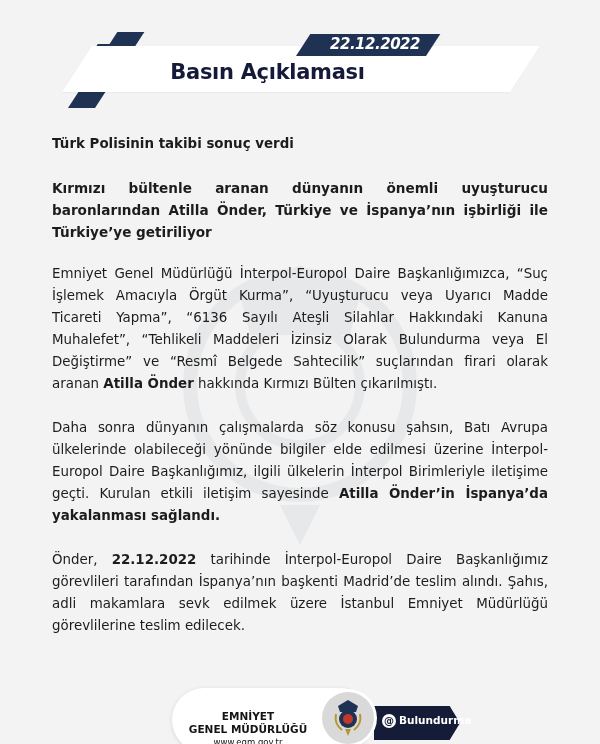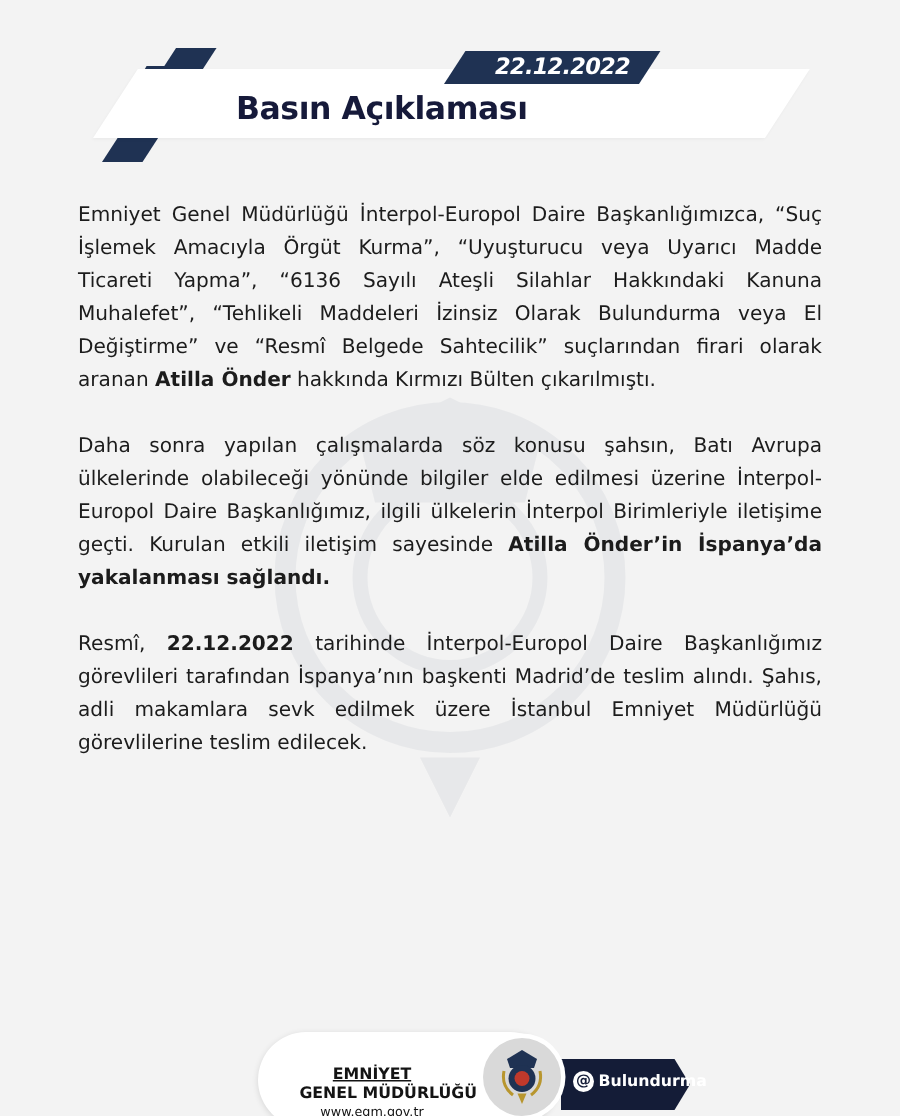--- a/index.html
+++ b/index.html
@@ -33,21 +33,21 @@
   .date-tab {
     position:absolute; left:296px; top:34px; width:130px; height:22px;
     background:#1f3253; transform:skewX(-33deg); transform-origin:left bottom;
   }
   .date-text {
     position:absolute; left:300px; top:35px; width:150px; text-align:center;
     color:#ffffff; font-weight:bold; font-style:italic; font-size:15px;
     letter-spacing:-0.5px;
   }
   .title {
-    position:absolute; left:4px; top:60px; width:501px; text-align:center;
+    position:absolute; left:17px; top:60px; width:501px; text-align:center;
     color:#161a3a; font-weight:bold; font-size:21px; letter-spacing:-0.3px;
   }
   
   .content {
     position:absolute; left:52px; top:133px; width:496px;
     font-size:13.4px; line-height:22px; color:#1c1c1c;
   }
   .content p { margin:0; text-align:justify; }
   .subtitle { font-weight:bold; margin-bottom:22px !important; }
   .headline { font-weight:bold; margin-bottom:20px !important; font-size:13.6px; }
@@ -57,22 +57,22 @@
   .footer { position:absolute; left:0; top:680px; width:600px; height:64px; }
   .pill {
     position:absolute; left:172px; top:8px; width:200px; height:64px;
     background:#ffffff; border-radius:32px;
     box-shadow:0 1px 4px rgba(0,0,0,0.12);
   }
   .org1, .org2, .org3 {
     position:absolute; left:178px; width:140px; text-align:center;
     color:#141414; font-weight:bold;
   }
-  .org1 { top:30px; font-size:10.5px;text-decoration:underline; }
-  .org2 { top:43px; font-size:10.5px;text-align:right; }
+  .org1 { top:30px; font-size:10.5px; }
+  .org2 { top:43px; font-size:10.5px; }
   .org3 { top:57px; font-size:8.5px; font-weight:normal; }
   .emblem-circle {
     position:absolute; left:322px; top:12px; width:52px; height:52px;
     border-radius:50%; background:#d9d9d9;
     box-shadow:0 0 0 3px #ffffff;
   }
   .handle-tag {
     position:absolute; left:374px; top:26px; width:86px; height:34px;
     background:#141c37;
     clip-path:polygon(0 0, 88% 0, 100% 50%, 88% 100%, 0 100%);
@@ -100,23 +100,25 @@
 <div class="header">
   <div class="stripe2"></div>
   <div class="stripe1"></div>
   <div class="band"></div>
   <div class="date-tab"></div>
   <div class="date-text">22.12.2022</div>
   <div class="title">Basın Açıklaması</div>
 </div>
 
 <div class="content">
+  <p class="subtitle">Türk Polisinin takibi sonuç verdi</p>
+  <p class="headline">Kırmızı bültenle aranan dünyanın önemli uyuşturucu baronlarından Atilla Önder, Türkiye ve İspanya’nın işbirliği ile Türkiye’ye getiriliyor</p>
   <p class="para"><span>Emniyet Genel Müdürlüğü İnterpol-Europol Daire Başkanlığımızca, “Suç İşlemek Amacıyla Örgüt Kurma”, “Uyuşturucu veya Uyarıcı Madde Ticareti Yapma”, “6136 Sayılı Ateşli Silahlar Hakkındaki Kanuna Muhalefet”, “Tehlikeli Maddeleri İzinsiz Olarak Bulundurma veya El Değiştirme” ve “Resmî Belgede Sahtecilik” suçlarından firari olarak aranan </span><b>Atilla Önder</b><span> hakkında Kırmızı Bülten çıkarılmıştı.</span></p>
-  <p class="para"><span>Daha sonra yapılan çalışmalarda söz konusu şahsın, Batı Avrupa ülkelerinde olabileceği yönünde bilgiler elde edilmesi üzerine İnterpol-Europol Daire Başkanlığımız, ilgili ülkelerin İnterpol Birimleriyle iletişime geçti. Kurulan etkili iletişim sayesinde </span><b>Atilla Önder’in İspanya’da yakalanması sağlandı.</b></p>
-  <p class="para"><span>Resmî, </span><b>22.12.2022</b><span> tarihinde İnterpol-Europol Daire Başkanlığımız görevlileri tarafından İspanya’nın başkenti Madrid’de teslim alındı. Şahıs, adli makamlara sevk edilmek üzere İstanbul Emniyet Müdürlüğü görevlilerine teslim edilecek.</span></p>
+  <p class="para"><span>Daha sonra dünyanın çalışmalarda söz konusu şahsın, Batı Avrupa ülkelerinde olabileceği yönünde bilgiler elde edilmesi üzerine İnterpol-Europol Daire Başkanlığımız, ilgili ülkelerin İnterpol Birimleriyle iletişime geçti. Kurulan etkili iletişim sayesinde </span><b>Atilla Önder’in İspanya’da yakalanması sağlandı.</b></p>
+  <p class="para"><span>Önder, </span><b>22.12.2022</b><span> tarihinde İnterpol-Europol Daire Başkanlığımız görevlileri tarafından İspanya’nın başkenti Madrid’de teslim alındı. Şahıs, adli makamlara sevk edilmek üzere İstanbul Emniyet Müdürlüğü görevlilerine teslim edilecek.</span></p>
 </div>
 
 <div class="footer">
   <div class="pill"></div>
   <div class="org1">EMNİYET</div>
   <div class="org2">GENEL MÜDÜRLÜĞÜ</div>
   <div class="org3">www.egm.gov.tr</div>
   <div class="handle-tag"></div>
   <div class="emblem-circle">
     <svg width="52" height="52" viewBox="0 0 52 52">

